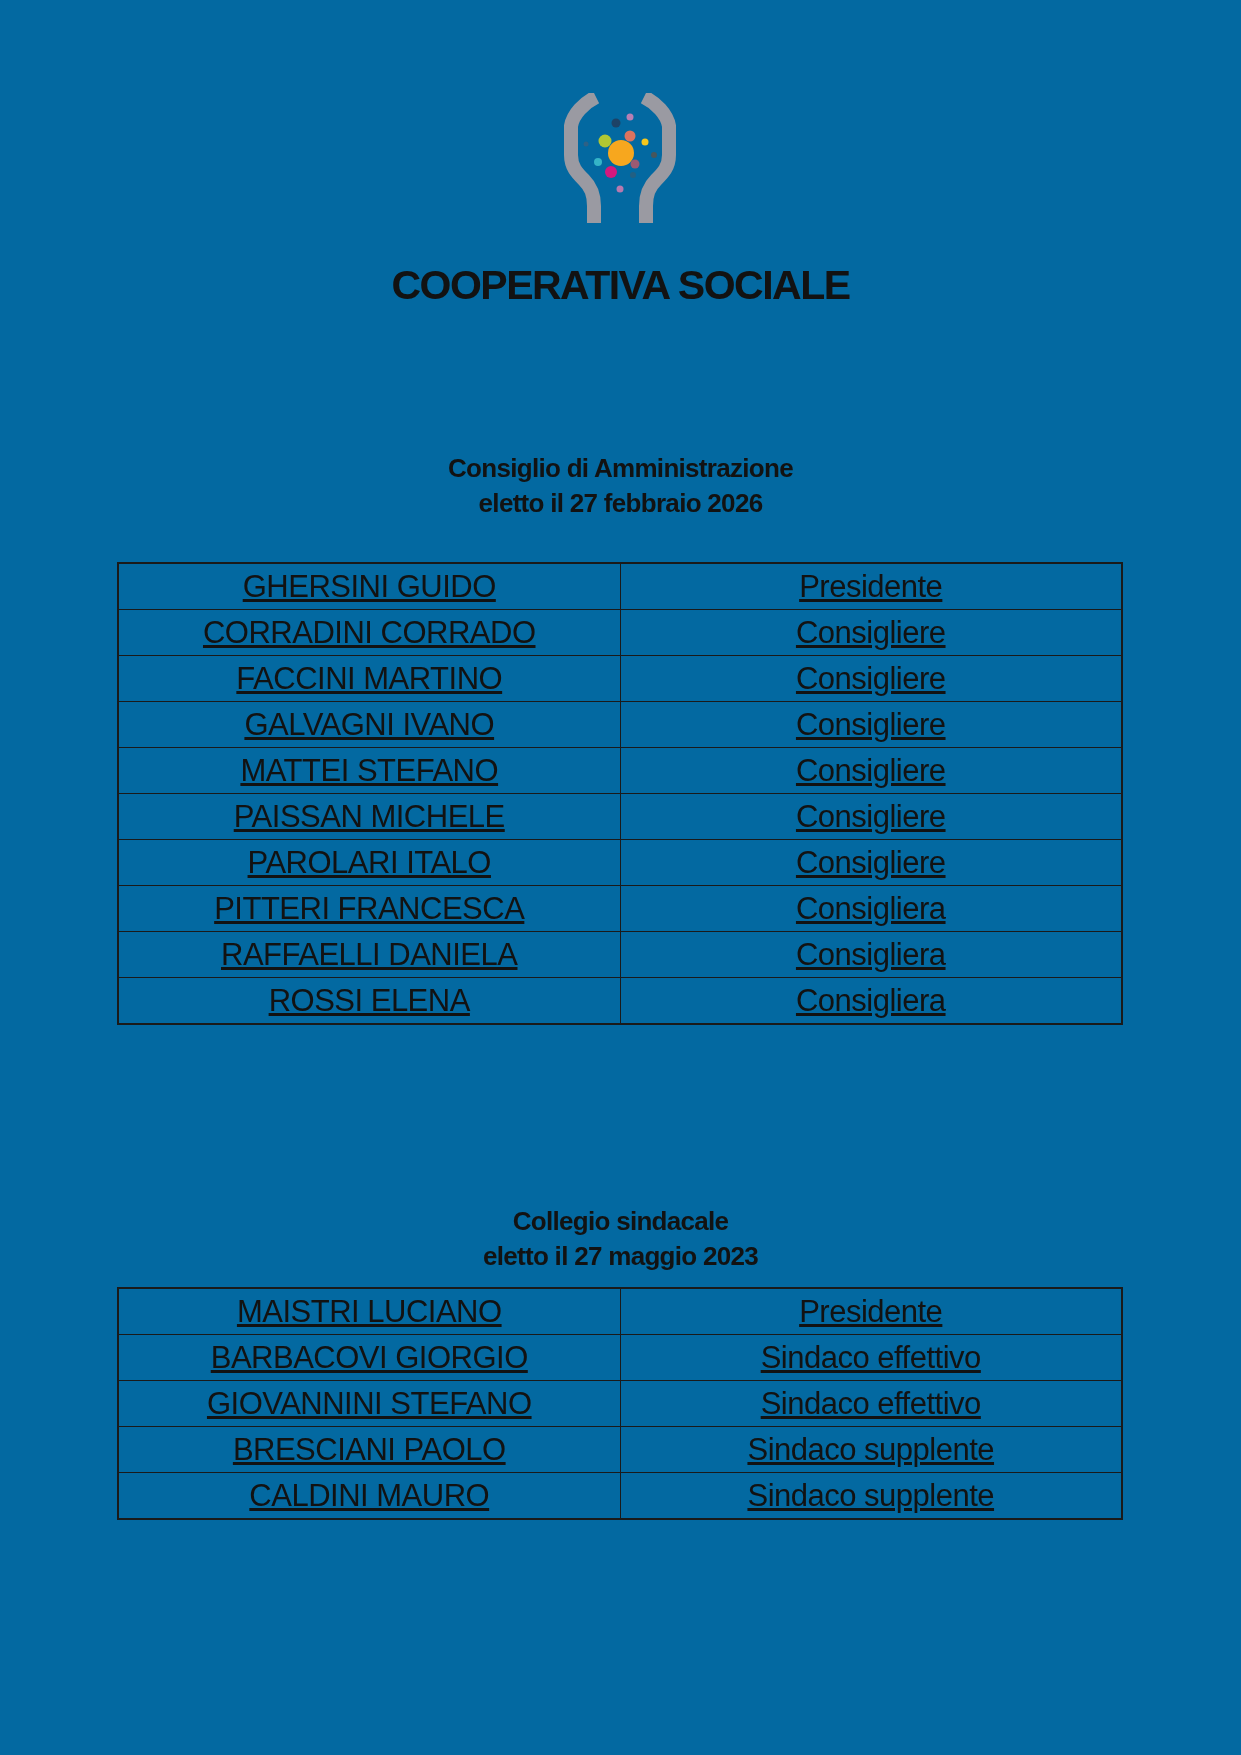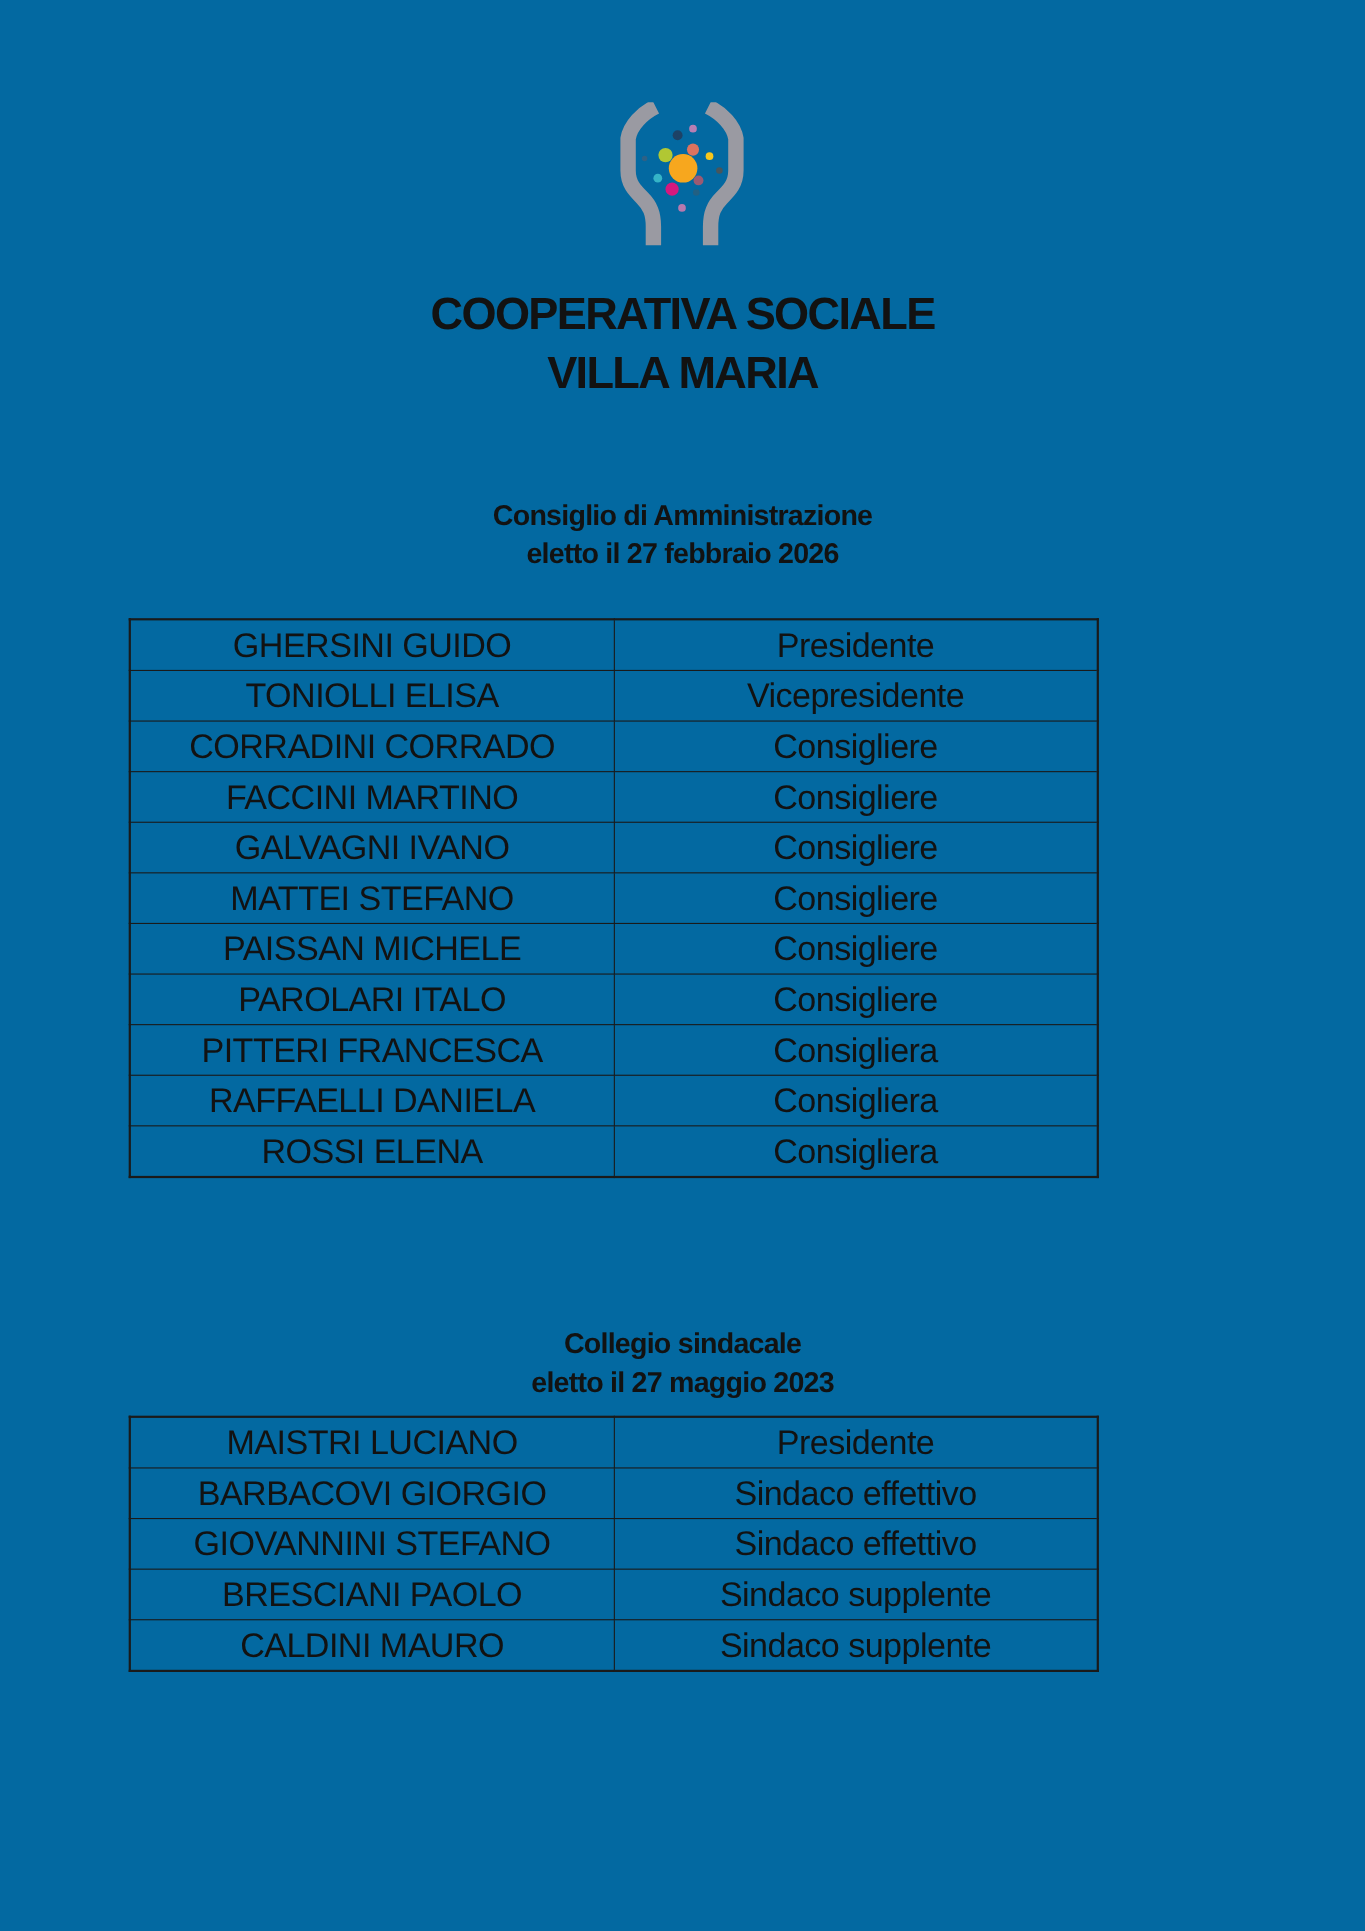--- a/index.html
+++ b/index.html
@@ -38,24 +38,25 @@
     font-size: 26px;
     font-weight: 700;
     line-height: 1.33;
     letter-spacing: -0.7px;
   }
   #heading-1 { top: 451px; }
   #heading-2 { top: 1204px; }
   .roster {
     position: absolute;
     left: 117px;
-    width: 882px;
+    width: 1006px;
     border-collapse: collapse;
     table-layout: fixed;
     border: 2px solid #1a1a1a;
+    text-decoration: underline;
   }
   #table-1 { top: 562px; }
   #table-2 { top: 1287px; }
   .roster td {
     border: 1.5px solid #1a1a1a;
     height: 45px;
     padding: 0;
     text-align: center;
     vertical-align: middle;
     font-size: 31px;
@@ -84,37 +85,32 @@
         <circle cx="35" cy="69" r="4" fill="#35b4c7"></circle>
         <circle cx="72" cy="71" r="4.5" fill="#9c5a72"></circle>
         <circle cx="48" cy="79" r="6" fill="#d5187e"></circle>
         <circle cx="70" cy="82" r="3" fill="#226083"></circle>
         <circle cx="57" cy="96" r="3.5" fill="#b779ae"></circle>
       </g>
   </svg>
 
   <div class="title">
     <div>COOPERATIVA SOCIALE</div>
-    <div>VILLA MARIA</div>
   </div>
 
   <div class="section-heading" id="heading-1">
     <div>Consiglio di Amministrazione</div>
     <div>eletto il 27 febbraio 2026</div>
   </div>
 
   <table class="roster" id="table-1">
     <tbody>
         <tr>
           <td>GHERSINI GUIDO</td>
           <td>Presidente</td>
-        </tr>
-        <tr>
-          <td>TONIOLLI ELISA</td>
-          <td>Vicepresidente</td>
         </tr>
         <tr>
           <td>CORRADINI CORRADO</td>
           <td>Consigliere</td>
         </tr>
         <tr>
           <td>FACCINI MARTINO</td>
           <td>Consigliere</td>
         </tr>
         <tr>

